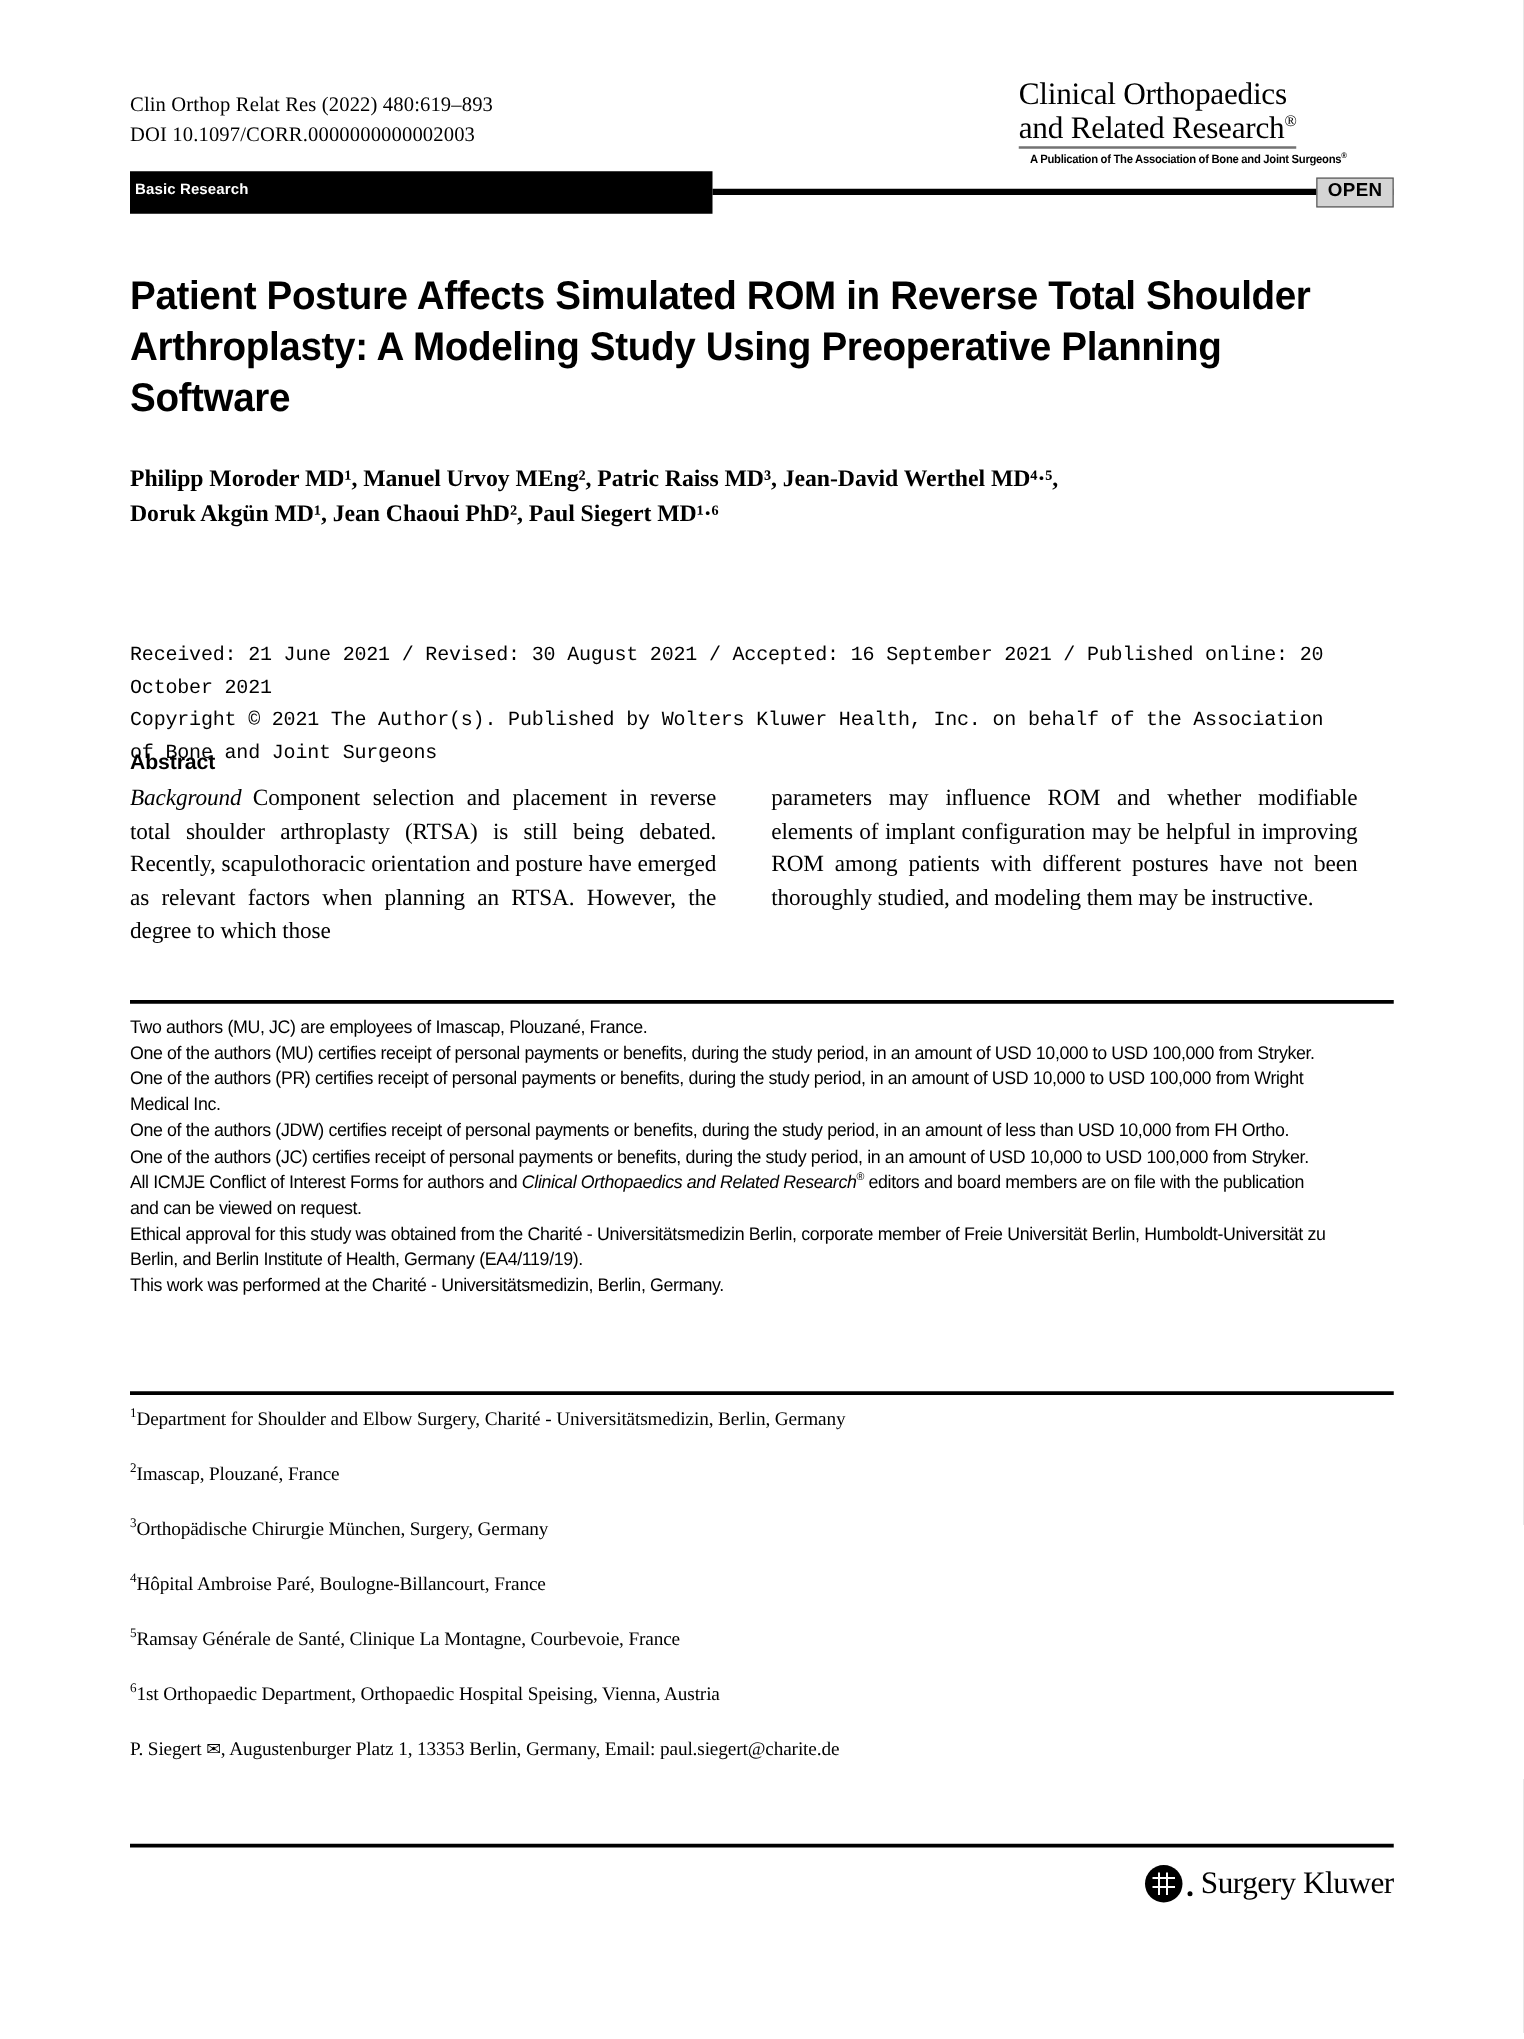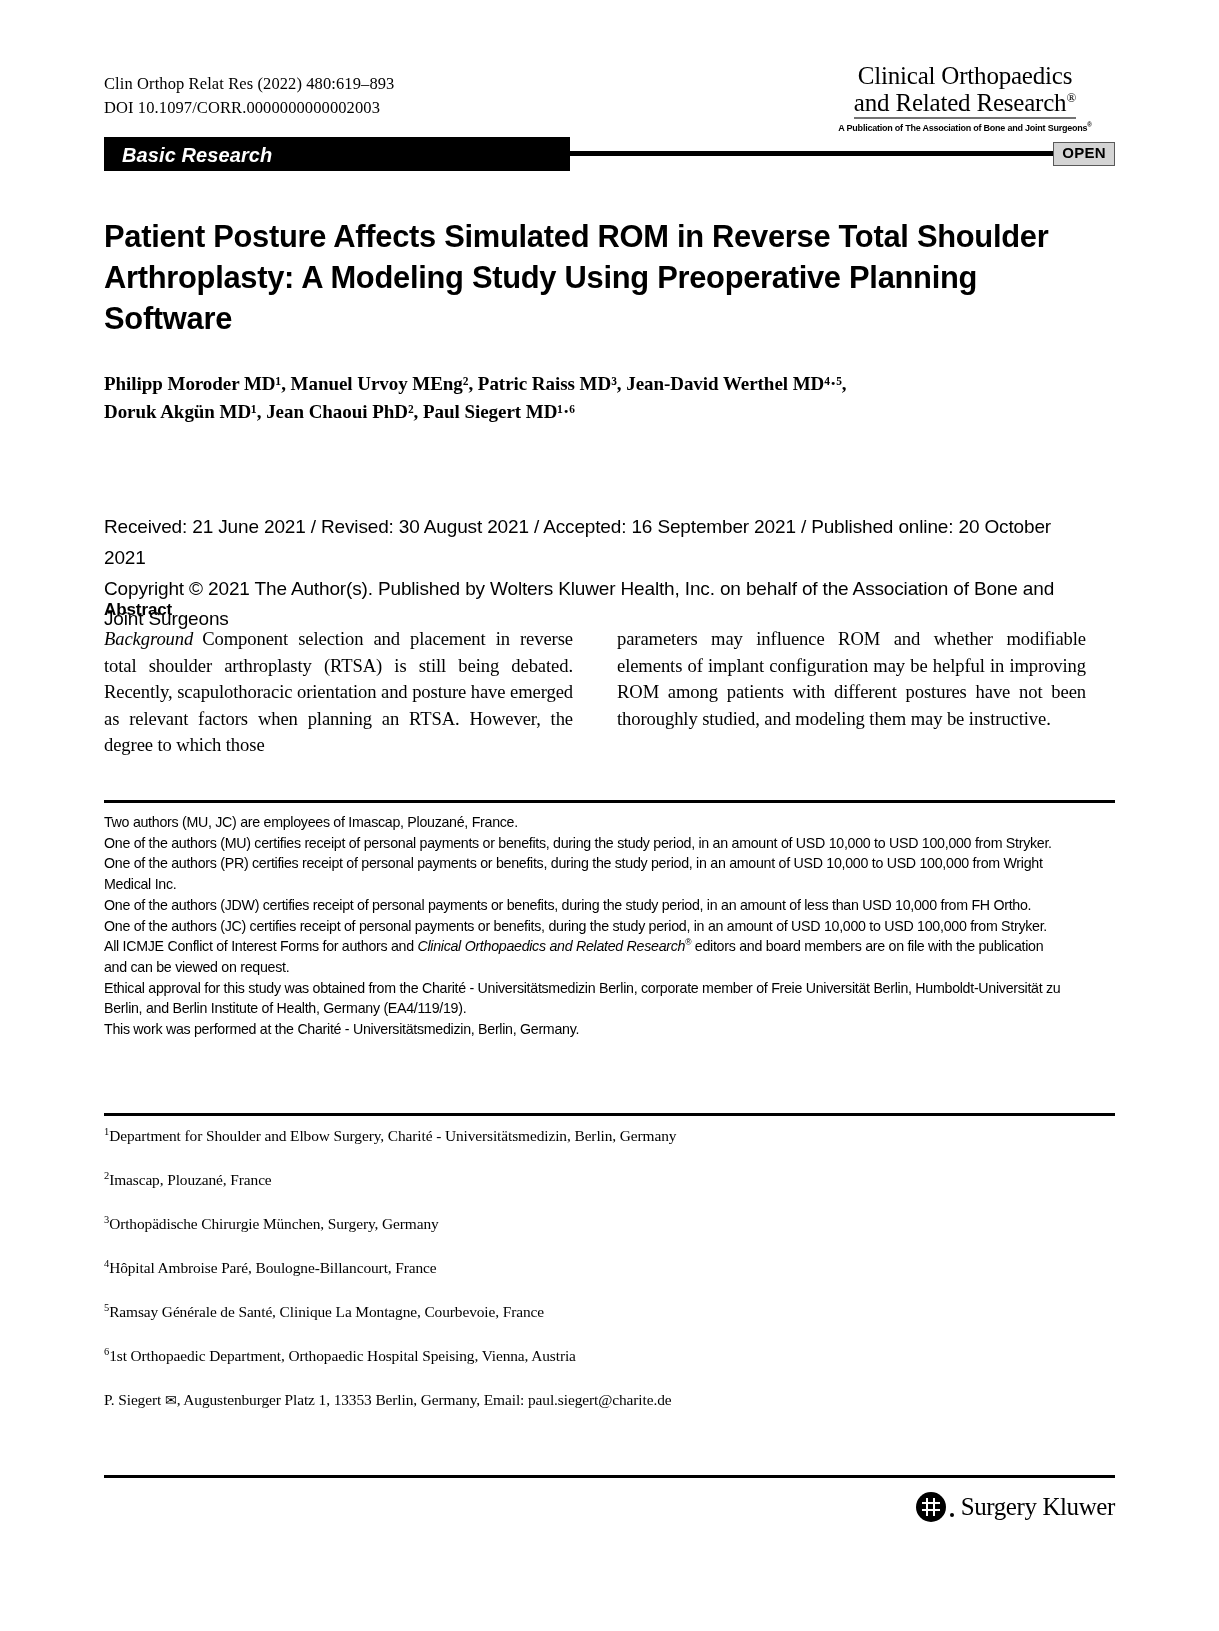--- a/index.html
+++ b/index.html
@@ -32,21 +32,20 @@
     top: 10px;
     font-family: "Liberation Serif", serif;
     font-size: 16.5px;
     line-height: 1.45;
     letter-spacing: 0.1px;
   }
   .journal-logo {
     position: absolute;
     right: 0;
     top: 0;
-    text-align: center;
     width: 300px;
   }
   .journal-name-1, .journal-name-2 {
     font-family: "Liberation Serif", serif;
     font-size: 25px;
     line-height: 1.08;
     letter-spacing: -0.2px;
     white-space: nowrap;
   }
   .journal-name-2 {
@@ -84,28 +83,27 @@
   .banner-black {
     position: absolute;
     left: 104px;
     top: 0;
     width: 466px;
     height: 34px;
     background: #000000;
   }
   .banner-label {
     position: absolute;
-    left: 18px;
+    left: 4px;
     top: 7px;
     color: #ffffff;
     font-family: "Liberation Sans", sans-serif;
-    font-size: 20px;
+    font-size: 12px;
     font-weight: bold;
     letter-spacing: 0.1px;
-    font-style: italic;
   }
   .banner-rule {
     position: absolute;
     left: 570px;
     top: 14px;
     right: 104px;
     height: 5px;
     background: #000000;
   }
   .open-badge {
@@ -150,22 +148,22 @@
     line-height: 1.48;
     letter-spacing: -0.05px;
   }
 
   
   .pubdates {
     position: absolute;
     left: 104px;
     top: 512px;
     width: 980px;
-    font-family: Liberation Sans, sans-serif;
-    font-size: 19px;
+    font-family: Liberation Mono, monospace;
+    font-size: 16px;
     line-height: 1.62;
     letter-spacing: -0.15px;
   }
 
   
   .abstract-head {
     position: absolute;
     left: 104px;
     top: 600px;
     font-family: "Liberation Sans", sans-serif;

